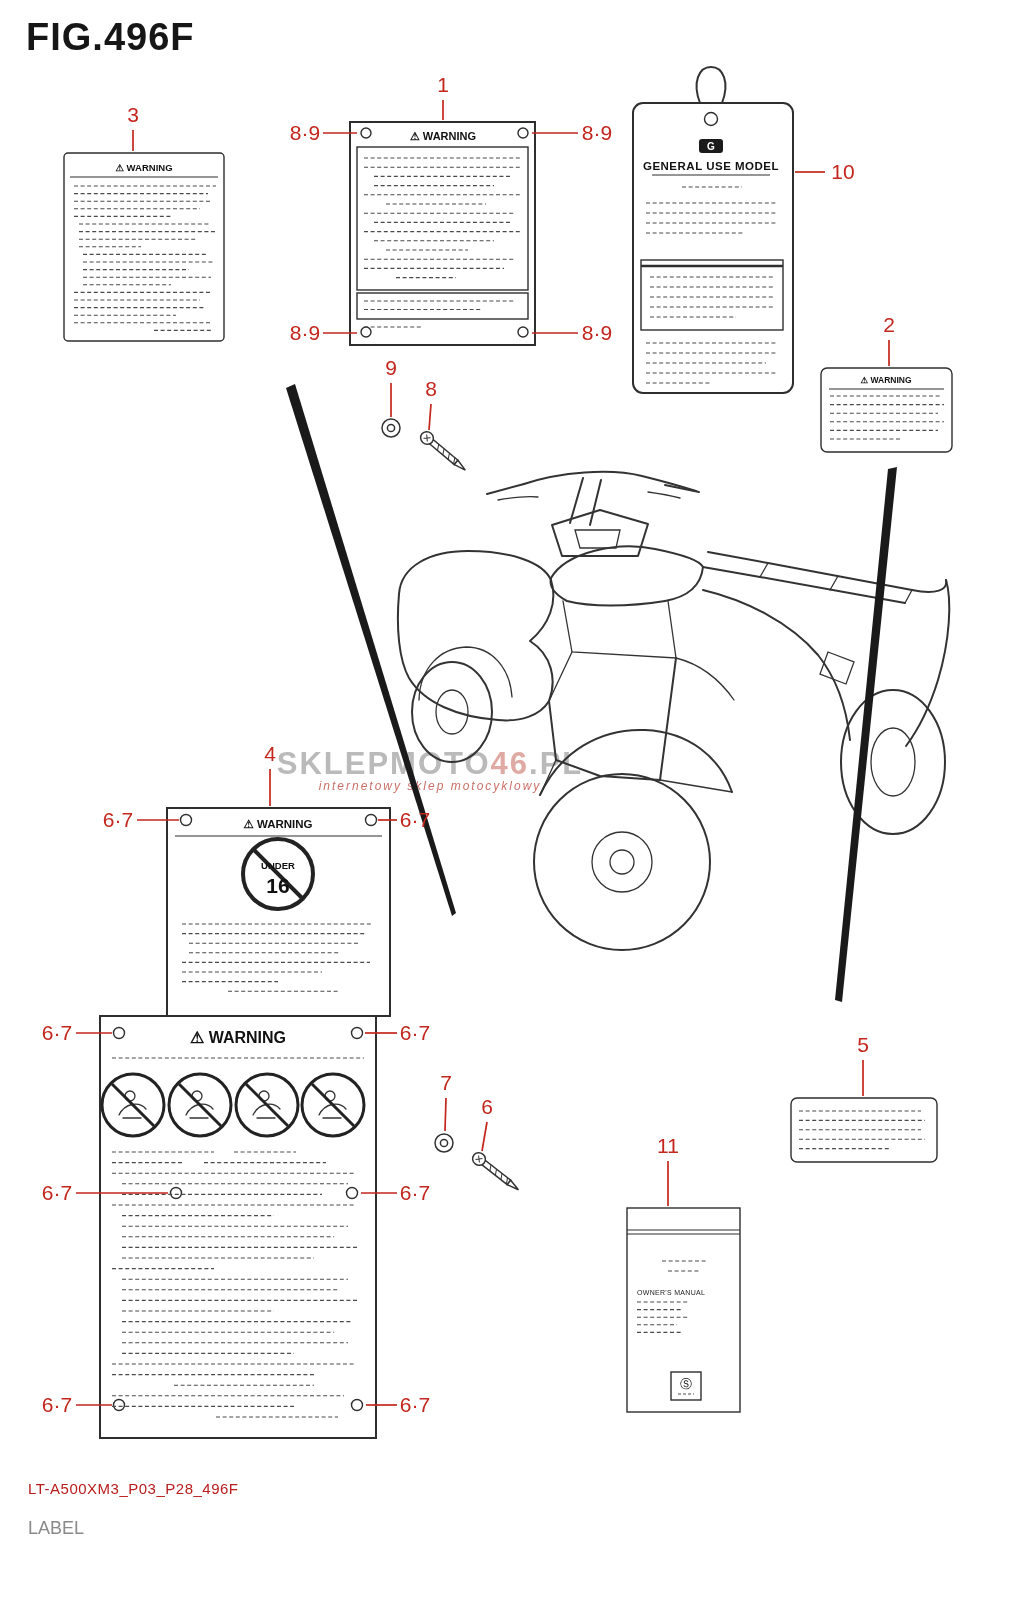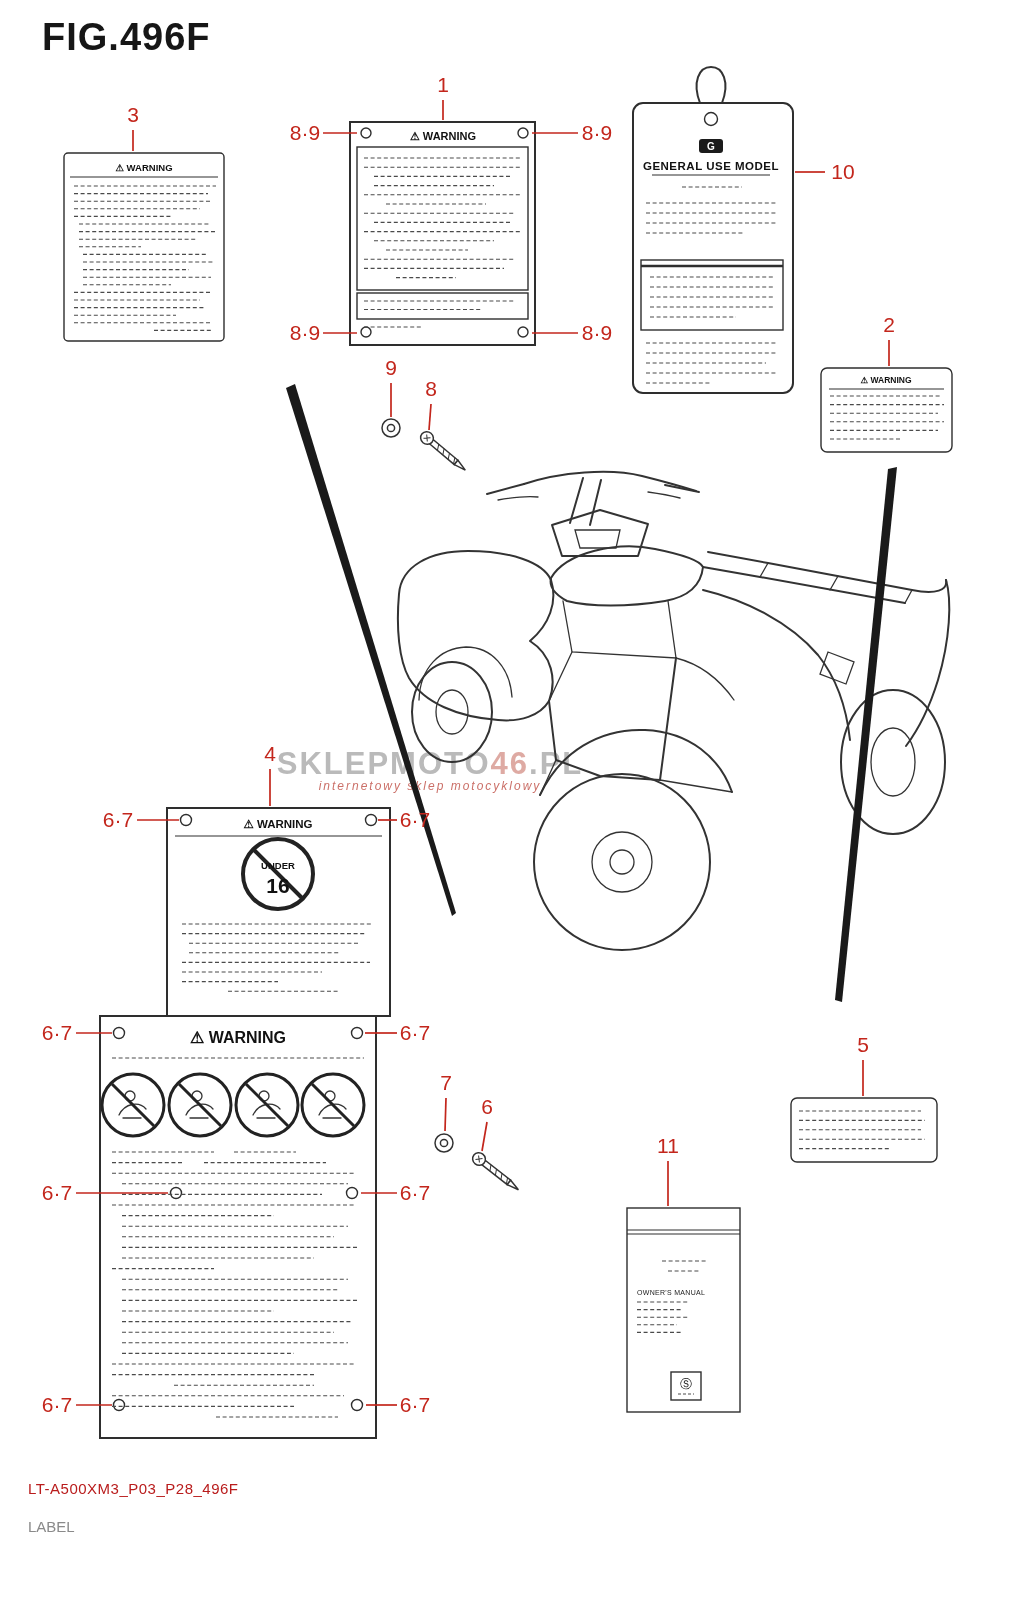--- a/index.html
+++ b/index.html
@@ -1,25 +1,25 @@
 <!DOCTYPE html>
 <html><head>
 <meta charset="utf-8">
 <style>
   html,body{margin:0;padding:0;background:#ffffff;}
   .page{position:relative;width:1016px;height:1600px;background:#fff;
         font-family:"Liberation Sans",sans-serif;overflow:hidden;}
   .fig-title{position:absolute;left:26px;top:16px;font-size:38px;font-weight:bold;
-        color:#161616;letter-spacing:1px;margin-left:16px;}
+        color:#161616;letter-spacing:1px;}
   .watermark{position:absolute;left:240px;top:746px;width:380px;text-align:center;opacity:.85;}
   .wm-line1{font-size:31px;font-weight:bold;color:#aeaeae;letter-spacing:2px;}
   .wm-line1 .wm-num{color:#d99c93;}
   .wm-line2{font-size:12px;font-style:italic;color:#c2574e;letter-spacing:2px;margin-top:-3px;}
   .footer-code{position:absolute;left:28px;top:1480px;font-size:15px;color:#b91c1c;letter-spacing:.5px;}
-  .footer-label{position:absolute;left:28px;top:1518px;font-size:15px;color:#8a8a8a;text-align:center;}
+  .footer-label{position:absolute;left:28px;top:1518px;font-size:18px;color:#8a8a8a;text-align:center;}
   svg.diagram{position:absolute;left:0;top:0;font-family:"Liberation Sans",sans-serif;}
   .ln{stroke:#333;stroke-width:2;fill:none;stroke-linecap:round;stroke-linejoin:round;}
   .ln-thin{stroke:#333;stroke-width:1.3;fill:none;stroke-linecap:round;}
   .box{stroke:#2e2e2e;stroke-width:2;fill:#fff;}
   .box-thin{stroke:#2e2e2e;stroke-width:1.4;fill:#fff;}
   .rule{stroke:#2e2e2e;stroke-width:1.2;fill:none;}
   .hole{stroke:#2e2e2e;stroke-width:1.4;fill:#fff;}
   .hdr{fill:#111;font-weight:bold;text-anchor:middle;}
   .callout{fill:#c3261c;font-size:21px;text-anchor:middle;}
   .red-line{stroke:#c3261c;stroke-width:1.7;fill:none;}

